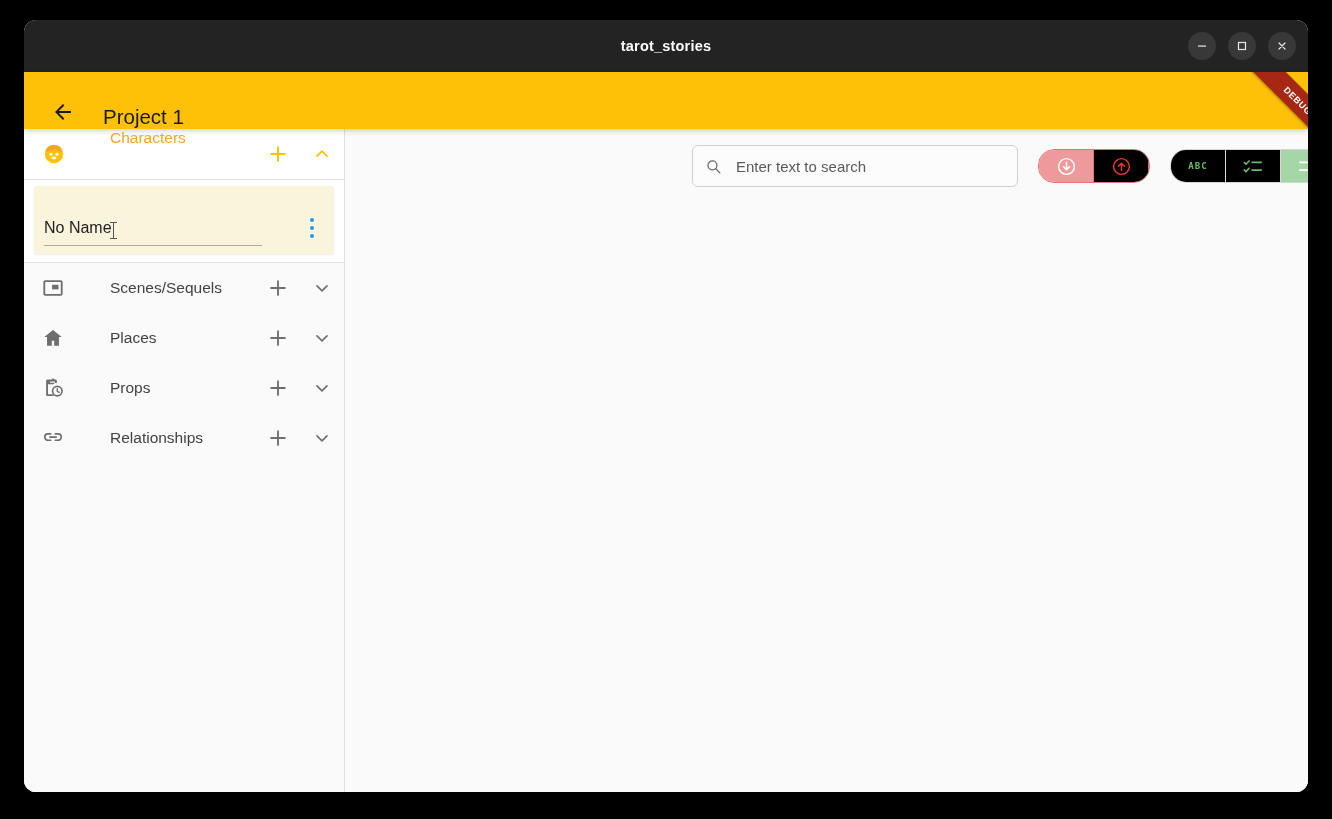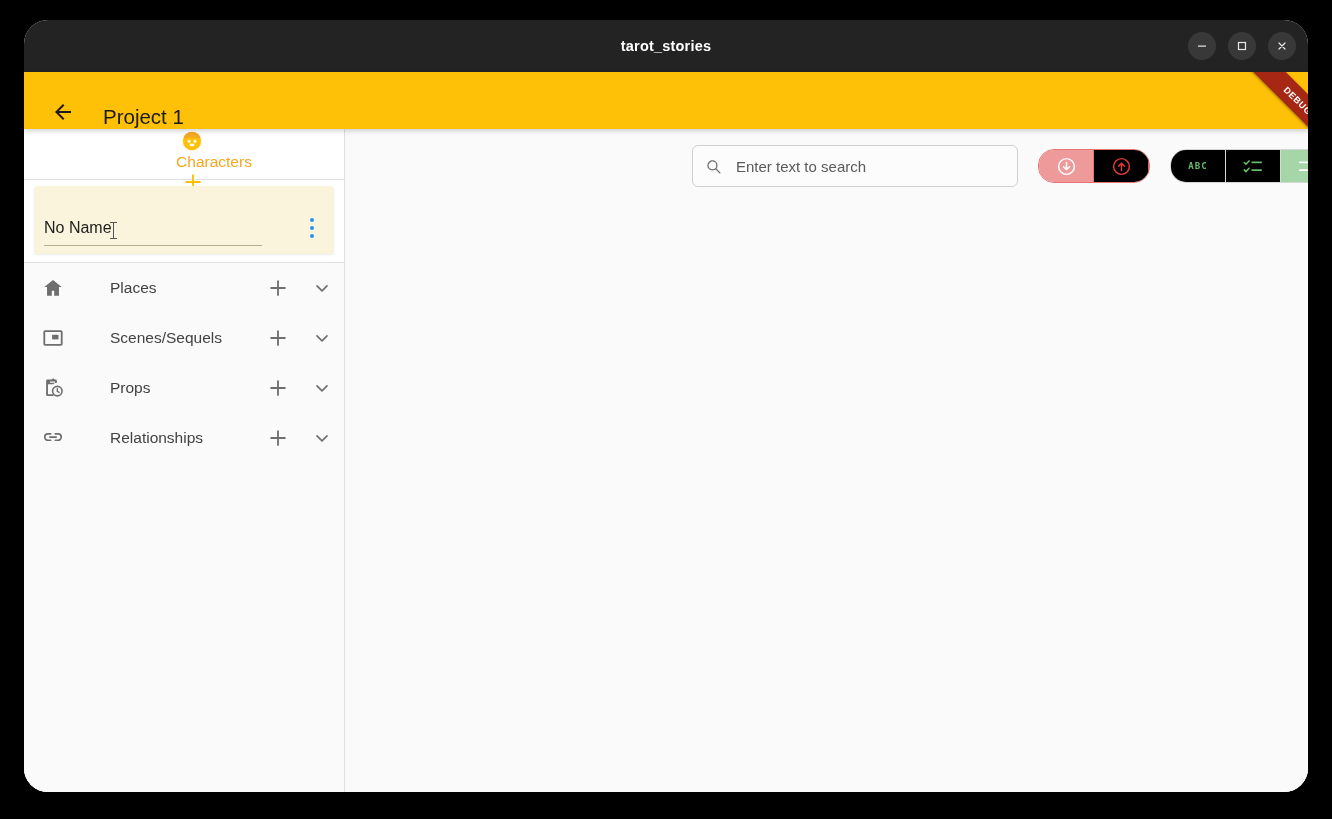--- a/index.html
+++ b/index.html
@@ -11,21 +11,21 @@
     overflow: hidden;
     font-family: "Liberation Sans", sans-serif;
   }
 
   .window {
     position: absolute;
     left: 24px;
     top: 20px;
     width: 1284px;
     height: 772px;
-    border-radius: 24px;
+    border-radius: 12px;
     overflow: hidden;
     background: #ffffff;
     box-shadow: 0 6px 24px rgba(0,0,0,0.55);
   }
 
   
   .titlebar {
     position: relative;
     height: 52px;
     background: #232323;
@@ -123,25 +123,23 @@
   .sidebar {
     width: 320px;
     background: #FAFAFA;
     border-right: 1px solid #E0E0E0;
     position: relative;
   }
 
   
   .section-header {
     display: flex;
-    align-items: center;
     height: 50px;
     background: #ffffff;
     padding: 0 0 0 18px;
-    flex-direction: column;
   }
   .section-header.active { background: #ffffff; }
   .sec-icon {
     width: 26px;
     display: flex;
     align-items: center;
     justify-content: flex-start;
   }
   .sec-label {
     flex: 1;
@@ -396,44 +394,44 @@
                 <div class="dot"></div>
             </div>
           </div>
         </div>
       </div>
       <div class="sec-divider"></div>
 
       <div class="nav-row">
         <div class="nav-icon">
           <svg width="22" height="22" viewBox="0 0 24 24">
-            <path d="M12 3.2L2.5 11h3v9.5h5.2V15h2.6v5.5h5.2V11h3z" fill="#6E6E6E"></path>
-          </svg>
-        </div>
-        <div class="nav-label">Places</div>
+            <rect x="2.5" y="4.5" width="19" height="15" rx="1" fill="none" stroke="#6E6E6E" stroke-width="2"></rect>
+            <rect x="11" y="8.5" width="7" height="5" fill="#6E6E6E"></rect>
+          </svg>
+        </div>
+        <div class="nav-label">Scenes/Sequels</div>
         <div class="sec-add">
           <svg width="22" height="22" viewBox="0 0 24 24">
             <path d="M12 4.5v15M4.5 12h15" stroke="#6E6E6E" stroke-width="2" stroke-linecap="round"></path>
           </svg>
         </div>
         <div class="sec-chevron">
           <svg width="20" height="20" viewBox="0 0 24 24">
             <path d="M6 9.5l6 6 6-6" stroke="#6E6E6E" stroke-width="2" fill="none" stroke-linecap="round" stroke-linejoin="round"></path>
           </svg>
         </div>
       </div>
 
       <div class="nav-row">
         <div class="nav-icon">
           <svg width="22" height="22" viewBox="0 0 24 24">
-            <rect x="2.5" y="4.5" width="19" height="15" rx="1" fill="none" stroke="#6E6E6E" stroke-width="2"></rect>
-            <rect x="11" y="8.5" width="7" height="5" fill="#6E6E6E"></rect>
-          </svg>
-        </div>
-        <div class="nav-label">Scenes/Sequels</div>
+            <path d="M12 3.2L2.5 11h3v9.5h5.2V15h2.6v5.5h5.2V11h3z" fill="#6E6E6E"></path>
+          </svg>
+        </div>
+        <div class="nav-label">Places</div>
         <div class="sec-add">
           <svg width="22" height="22" viewBox="0 0 24 24">
             <path d="M12 4.5v15M4.5 12h15" stroke="#6E6E6E" stroke-width="2" stroke-linecap="round"></path>
           </svg>
         </div>
         <div class="sec-chevron">
           <svg width="20" height="20" viewBox="0 0 24 24">
             <path d="M6 9.5l6 6 6-6" stroke="#6E6E6E" stroke-width="2" fill="none" stroke-linecap="round" stroke-linejoin="round"></path>
           </svg>
         </div>

